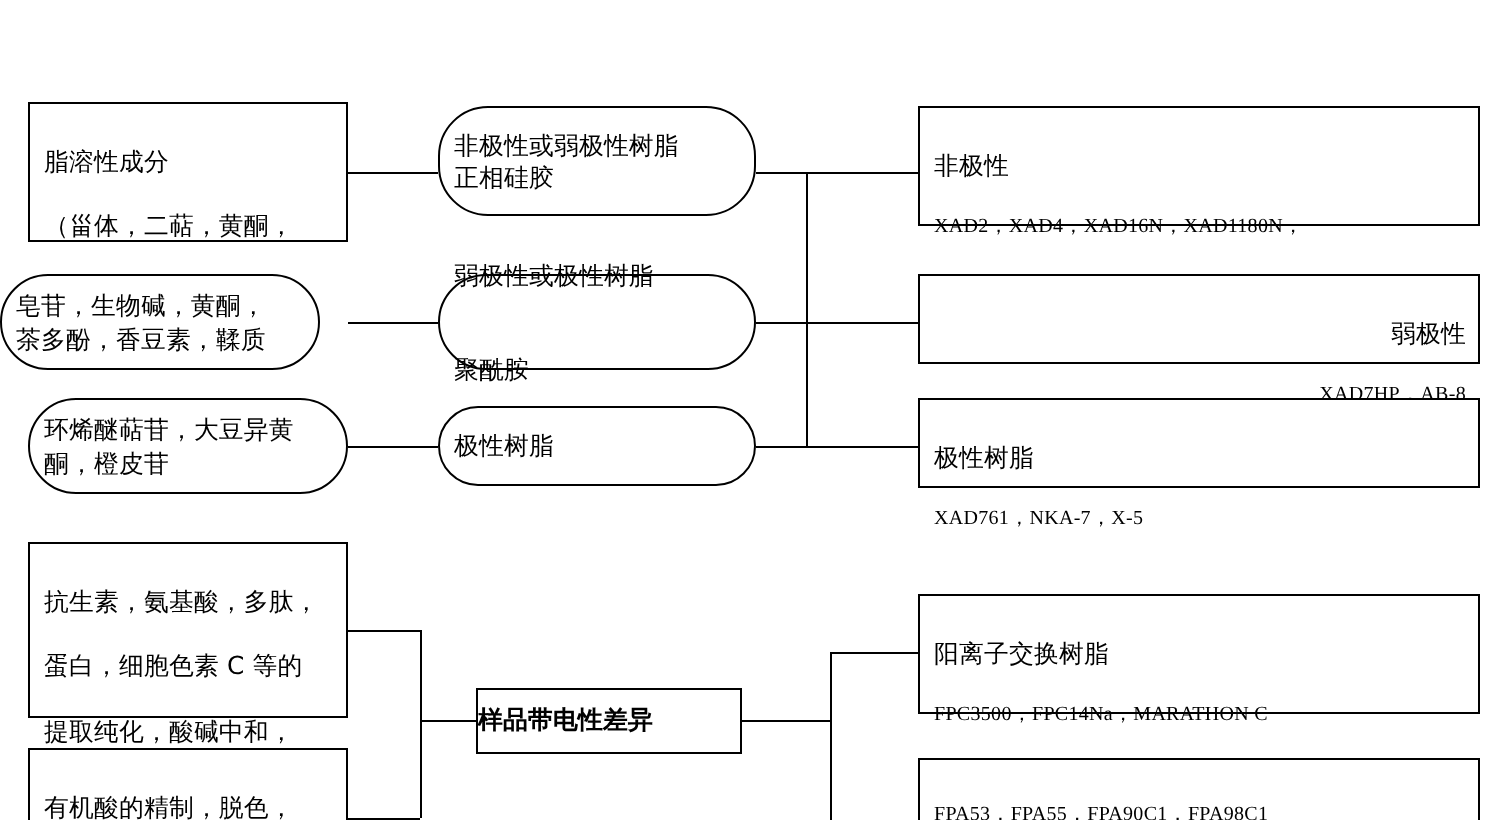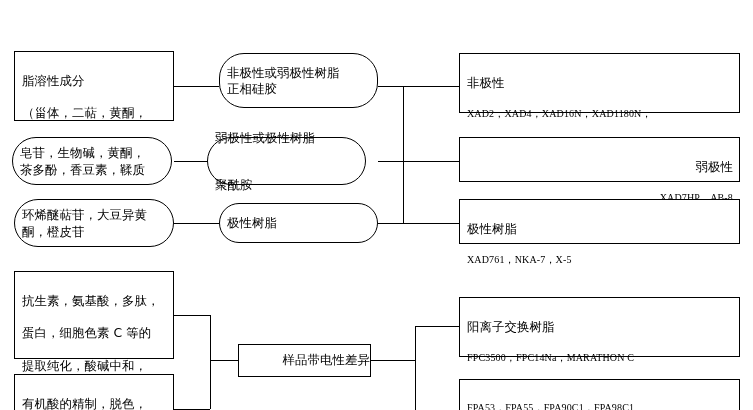--- a/index.html
+++ b/index.html
@@ -43,22 +43,23 @@
     letter-spacing: 0.1px;
   }
   .lat {
     font-family: "Liberation Serif", "DejaVu Serif", serif;
     font-size: 10px;
     letter-spacing: 0.15px;
   }
   .center-label {
     display: flex;
     align-items: center;
-    justify-content: flex-end;
+    justify-content: flex-start;
     padding: 0;
+    font-weight: bold;
   }
   .vcenter {
     display: flex;
     flex-direction: column;
     justify-content: center;
     border-radius: 25px;
   }
   
   .hline {
     position: absolute;
@@ -77,36 +78,36 @@
 <body>
 
 <div id="canvas">
 
   <div class="box" style="left:14px; top:12px; width:160px; height:70px;">
     <span class="ln cjk">脂溶性成分</span>
     <span class="ln cjk">（甾体，二萜，黄酮，</span>
     <span class="ln cjk">香豆素，生物碱）</span>
   </div>
 
-  <div class="box vcenter" style="left:12px; top:98px; width:160px; height:48px;">
+  <div class="box vcenter" style="left:0; top:98px; width:160px; height:48px;">
     <span class="ln cjk">皂苷，生物碱，黄酮，</span>
     <span class="ln cjk">茶多酚，香豆素，鞣质</span>
   </div>
 
   <div class="box vcenter" style="left:14px; top:160px; width:160px; height:48px;">
     <span class="ln cjk">环烯醚萜苷，大豆异黄</span>
     <span class="ln cjk">酮，橙皮苷</span>
   </div>
 
   <div class="box vcenter" style="left:219px; top:14px; width:159px; height:55px;">
     <span class="ln cjk">非极性或弱极性树脂</span>
     <span class="ln cjk">正相硅胶</span>
   </div>
 
-  <div class="box vcenter" style="left:207px; top:98px; width:159px; height:48px;gap:31px;">
+  <div class="box vcenter" style="left:219px; top:98px; width:159px; height:48px;gap:31px;">
     <span class="ln cjk">弱极性或极性树脂</span>
     <span class="ln cjk">聚酰胺</span>
   </div>
 
   <div class="box vcenter" style="left:219px; top:164px; width:159px; height:40px;">
     <span class="ln cjk">极性树脂</span>
   </div>
 
   <div class="box" style="left:459px; top:14px; width:281px; height:60px;">
     <span class="ln cjk">非极性</span>

